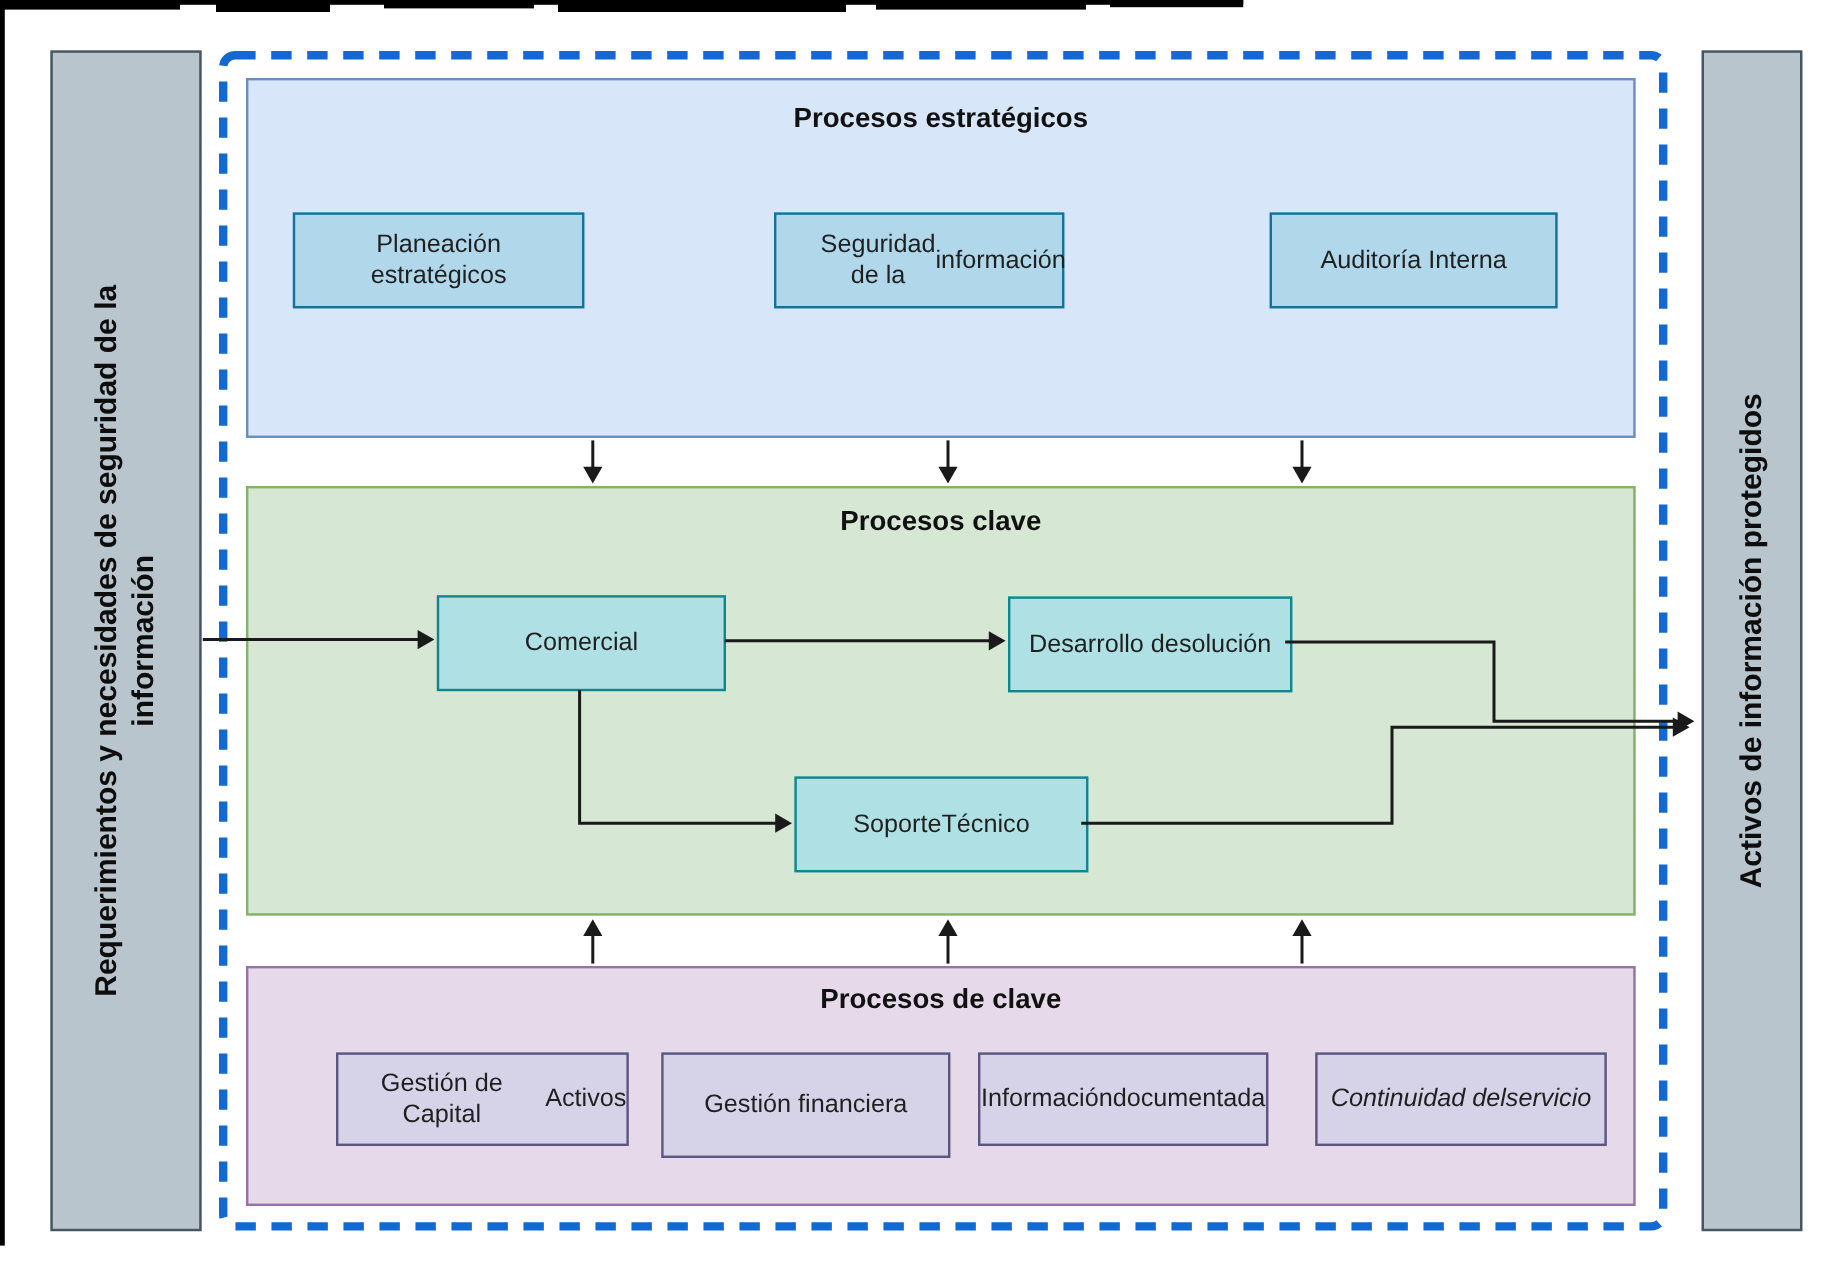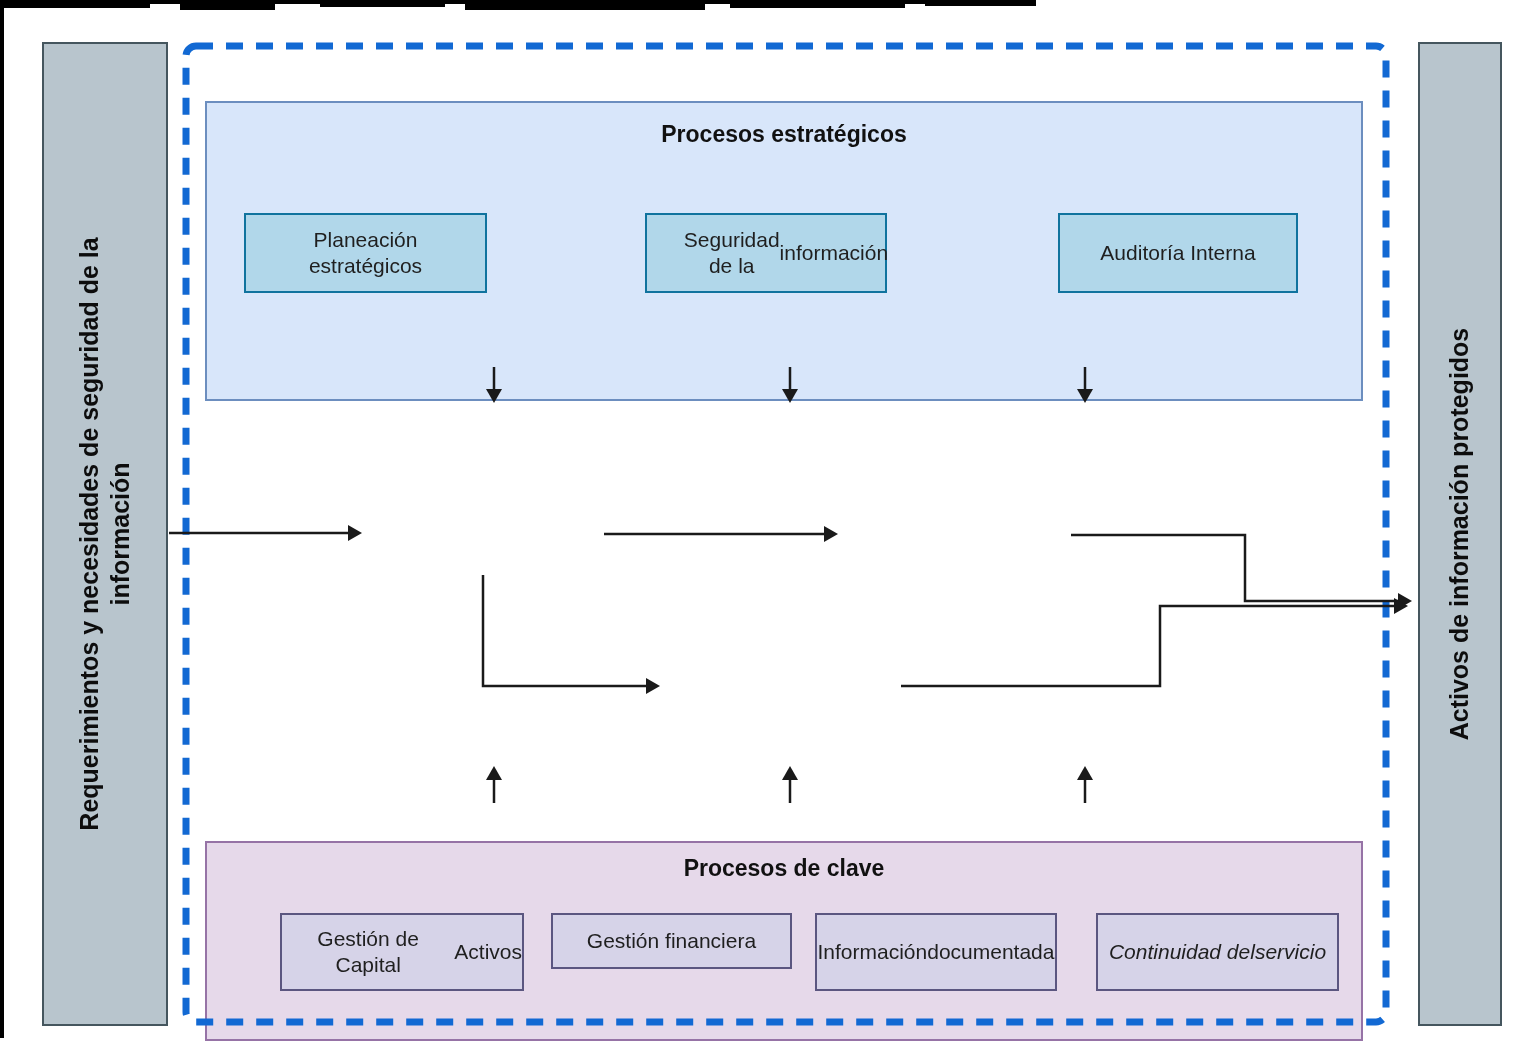--- a/index.html
+++ b/index.html
@@ -21,21 +21,21 @@
   .side-bar.right{left:1418px;width:84px;}
   .vlabel{
     position:absolute;left:50%;top:50%;
     transform:translate(-50%,-50%) rotate(-90deg);
     width:950px;text-align:center;
     font-weight:bold;font-size:25px;line-height:1.25;color:#0d0d0d;white-space:nowrap;
   }
   .vlabel div{white-space:nowrap;}
 
   
-  .band{position:absolute;left:205px;width:1158px;box-sizing:border-box;margin-top:36px;}
+  .band{position:absolute;left:205px;width:1158px;box-sizing:border-box;}
   .band.strategic{top:65px;height:300px;background:#d8e6fa;border:2px solid #6c8ebf;}
   .band.key{top:405px;height:358px;background:#d6e7d4;border:2px solid #82b366;}
   .band.support{top:805px;height:200px;background:#e6d9ea;border:2px solid #9673a6;}
   .band-title{
     position:absolute;left:0;width:100%;text-align:center;
     font-weight:bold;font-size:23px;color:#111;
   }
   .band.strategic .band-title{top:18px;}
   .band.key .band-title{top:14px;}
   .band.support .band-title{top:12px;}
@@ -84,28 +84,42 @@
       </div>
     <div class="pbox blue" style="left:438px;top:110px;width:242px;height:80px;padding-left:40px;">
         <div>Seguridad de la</div>
         <div>información</div>
       </div>
     <div class="pbox blue" style="left:851px;top:110px;width:240px;height:80px;justify-content:center;">
         <div>Auditoría Interna</div>
       </div>
   </div>
 
+  <div class="band key">
+    <div class="band-title">Procesos clave</div>
+    <div class="pbox cyan" style="left:157px;top:89px;width:241px;height:80px;">
+        <div>Comercial</div>
+      </div>
+    <div class="pbox cyan" style="left:633px;top:90px;width:237px;height:80px;">
+        <div>Desarrollo de</div>
+        <div>solución</div>
+      </div>
+    <div class="pbox cyan" style="left:455px;top:240px;width:245px;height:80px;">
+        <div>Soporte</div>
+        <div>Técnico</div>
+      </div>
+  </div>
 
   <div class="band support">
     <div class="band-title">Procesos de clave</div>
     <div class="pbox lav" style="left:73px;top:70px;width:244px;height:78px;">
         <div>Gestión de Capital</div>
         <div>Activos</div>
       </div>
-    <div class="pbox lav" style="left:344px;top:70px;width:241px;height:56px;align-items:center;">
+    <div class="pbox lav" style="left:344px;top:70px;width:241px;height:88px;align-items:center;">
         <div>Gestión financiera</div>
       </div>
     <div class="pbox lav" style="left:608px;top:70px;width:242px;height:78px;">
         <div>Información</div>
         <div>documentada</div>
       </div>
     <div class="pbox lav" style="left:889px;top:70px;width:243px;height:78px;font-style:italic;">
         <div>Continuidad del</div>
         <div>servicio</div>
       </div>

